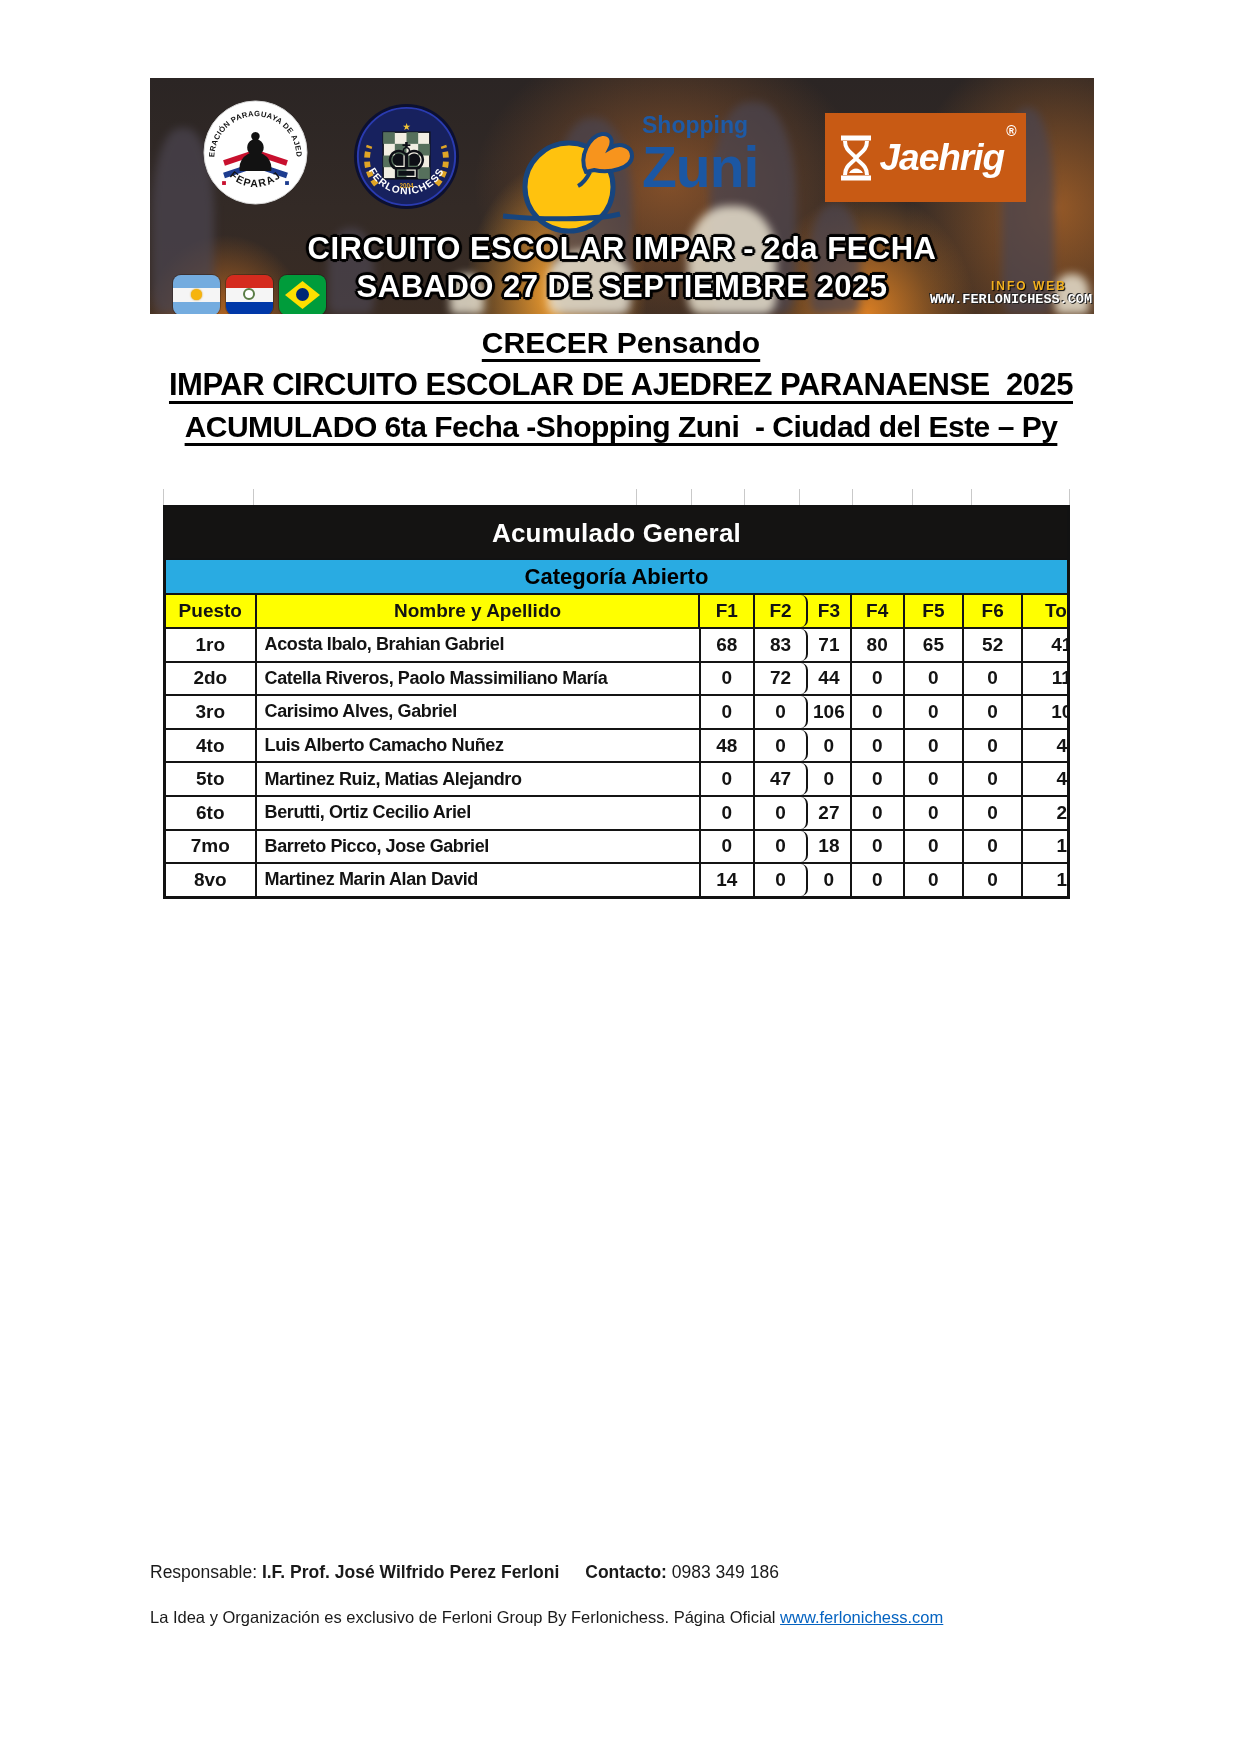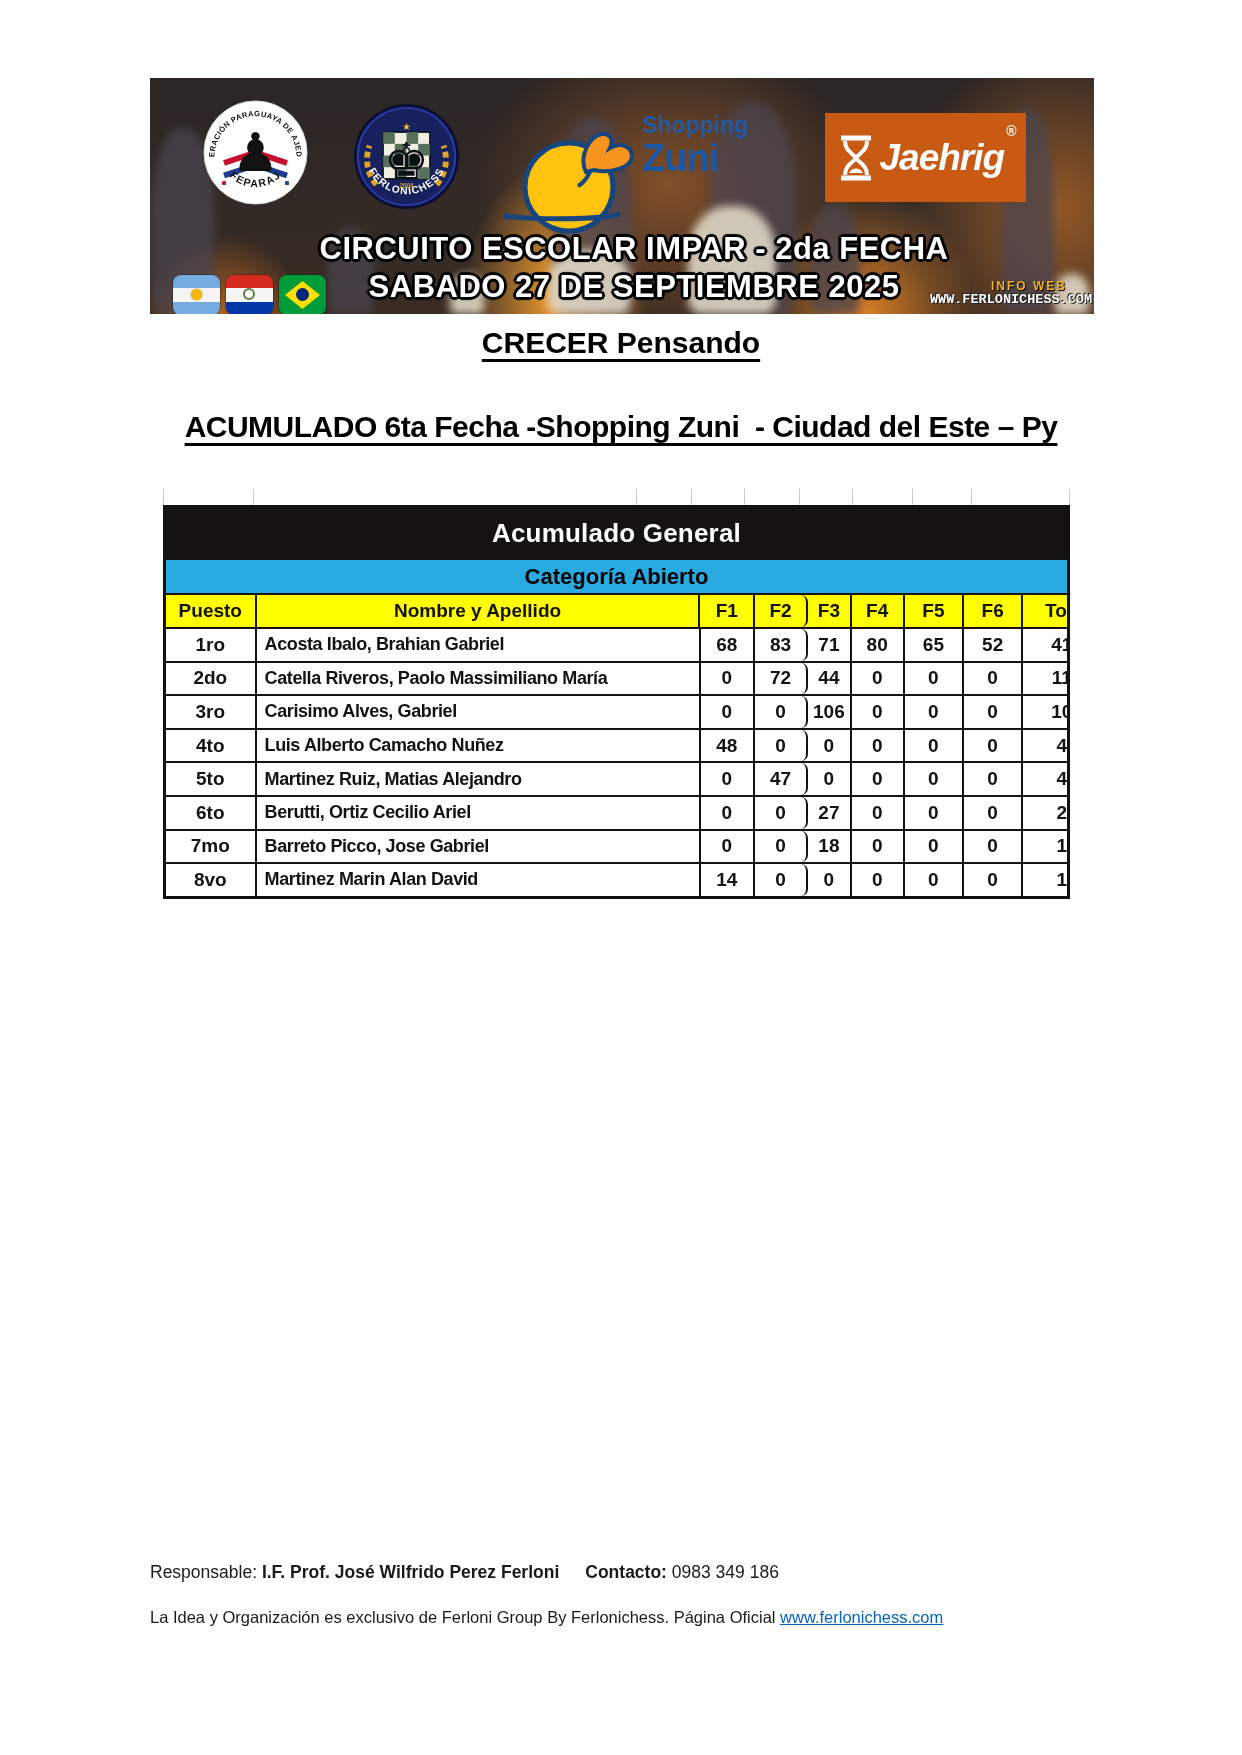--- a/index.html
+++ b/index.html
@@ -14,21 +14,21 @@
       radial-gradient(ellipse 120px 140px at 8% 108%, rgba(233,126,32,.8), rgba(233,126,32,0) 70%),
       radial-gradient(ellipse 260px 200px at 55% 45%, rgba(196,110,44,.55), rgba(196,110,44,0) 75%),
       radial-gradient(ellipse 200px 220px at 96% 55%, rgba(214,120,40,.6), rgba(214,120,40,0) 75%),
       linear-gradient(180deg,#2b2524 0%, #332a26 55%, #3a2c23 100%);}
   .bg-piece{position:absolute;filter:blur(4px);}
   .bg-dark{background:#4b4550;opacity:.72;}
   .bg-white{background:#e6dfcd;opacity:.85;}
   .piece-top{border-radius:45% 45% 14% 14%;}
   .banner-line{position:absolute;width:100%;text-align:center;color:#fff;font-weight:800;
     font-size:31px;letter-spacing:.5px;
-    text-shadow:-2px -2px 0 #000,2px -2px 0 #000,-2px 2px 0 #000,2px 2px 0 #000,0 3px 1px #000,0 -3px 1px #000,3px 0 1px #000,-3px 0 1px #000;padding-left:12px;}
+    text-shadow:-2px -2px 0 #000,2px -2px 0 #000,-2px 2px 0 #000,2px 2px 0 #000,0 3px 1px #000,0 -3px 1px #000,3px 0 1px #000,-3px 0 1px #000;}
   .flag{position:absolute;width:47px;height:40px;border-radius:8px;top:197px;box-shadow:0 0 0 1px rgba(0,0,0,.25);}
   .flag-ar{background:linear-gradient(180deg,#74ACDF 0 33%,#f5f5f5 33% 67%,#74ACDF 67% 100%);}
   .flag-ar::after{content:"";position:absolute;left:18px;top:14px;width:11px;height:11px;border-radius:50%;
     background:#F6B40E;box-shadow:0 0 2px #c98b00;}
   .flag-py{background:linear-gradient(180deg,#D52B1E 0 33%,#f5f5f5 33% 67%,#0038A8 67% 100%);}
   .flag-py::after{content:"";position:absolute;left:17px;top:13px;width:12px;height:12px;border-radius:50%;
     background:#fff;border:2px solid #5a7d46;box-sizing:border-box;}
   .flag-br{background:#009C3B;}
   .flag-br .diamond{position:absolute;left:6px;top:6px;width:35px;height:28px;background:#FEDF00;
     clip-path:polygon(50% 0,100% 50%,50% 100%,0 50%);}
@@ -38,21 +38,21 @@
   .weburl{position:absolute;left:742px;top:214px;width:200px;text-align:right;color:#fff;
     font-family:"Liberation Mono", monospace;font-weight:bold;font-size:13.5px;letter-spacing:0px;
     text-shadow:1px 1px 0 #222,-1px -1px 0 #222;}
   .logo{position:absolute;}
   .jaehrig{position:absolute;left:675px;top:35px;width:201px;height:89px;background:#C85A14;
     display:flex;align-items:center;justify-content:center;}
   .jaehrig-text{color:#fff;font-style:italic;font-weight:bold;font-size:37px;letter-spacing:-1px;margin-left:6px;}
   .jaehrig-reg{color:#fff;font-size:14px;vertical-align:top;position:relative;top:-14px;left:2px;font-style:normal;}
   .zuni-text{position:absolute;left:492px;top:36px;line-height:1;}
   .zuni-shopping{color:#1E5AA5;font-size:23px;font-weight:600;display:block;}
-  .zuni-name{color:#1B57A3;font-size:38px;font-weight:800;display:block;margin-top:2px;letter-spacing:-1px;}
+  .zuni-name{color:#1B57A3;font-size:57px;font-weight:800;display:block;margin-top:2px;letter-spacing:-1px;}
 
   
   .title{position:absolute;width:100%;text-align:center;font-weight:bold;color:#000;white-space:pre;
     text-decoration:underline;text-decoration-thickness:2.5px;text-underline-offset:6px;}
   .title1{top:326px;font-size:30px;}
   .title2{top:367px;font-size:31px;letter-spacing:-.5px;}
   .title3{top:410px;font-size:30px;letter-spacing:-.5px;}
 
   
   .ghost-row{position:absolute;left:163px;width:907px;display:flex;box-sizing:border-box;}
@@ -183,20 +183,21 @@
     <div class="flag flag-br" style="left:129px;">
       <div class="diamond"></div>
       <div class="globe"></div>
     </div>
 
     <div class="infoweb">INFO WEB</div>
     <div class="weburl">WWW.FERLONICHESS.COM</div>
   </div>
 
   <div class="title title1">CRECER Pensando</div>
+  <div class="title title2">IMPAR CIRCUITO ESCOLAR DE AJEDREZ PARANAENSE  2025</div>
   <div class="title title3">ACUMULADO 6ta Fecha -Shopping Zuni  - Ciudad del Este – Py</div>
 
   <div class="ghost-row ghost-top">
       <div class="ghost-cell" style="width: 91px;"></div>
       <div class="ghost-cell" style="width: 383px;"></div>
       <div class="ghost-cell" style="width: 55px;"></div>
       <div class="ghost-cell" style="width: 53px;"></div>
       <div class="ghost-cell" style="width: 55px;"></div>
       <div class="ghost-cell" style="width: 53px;"></div>
       <div class="ghost-cell" style="width: 60px;"></div>

